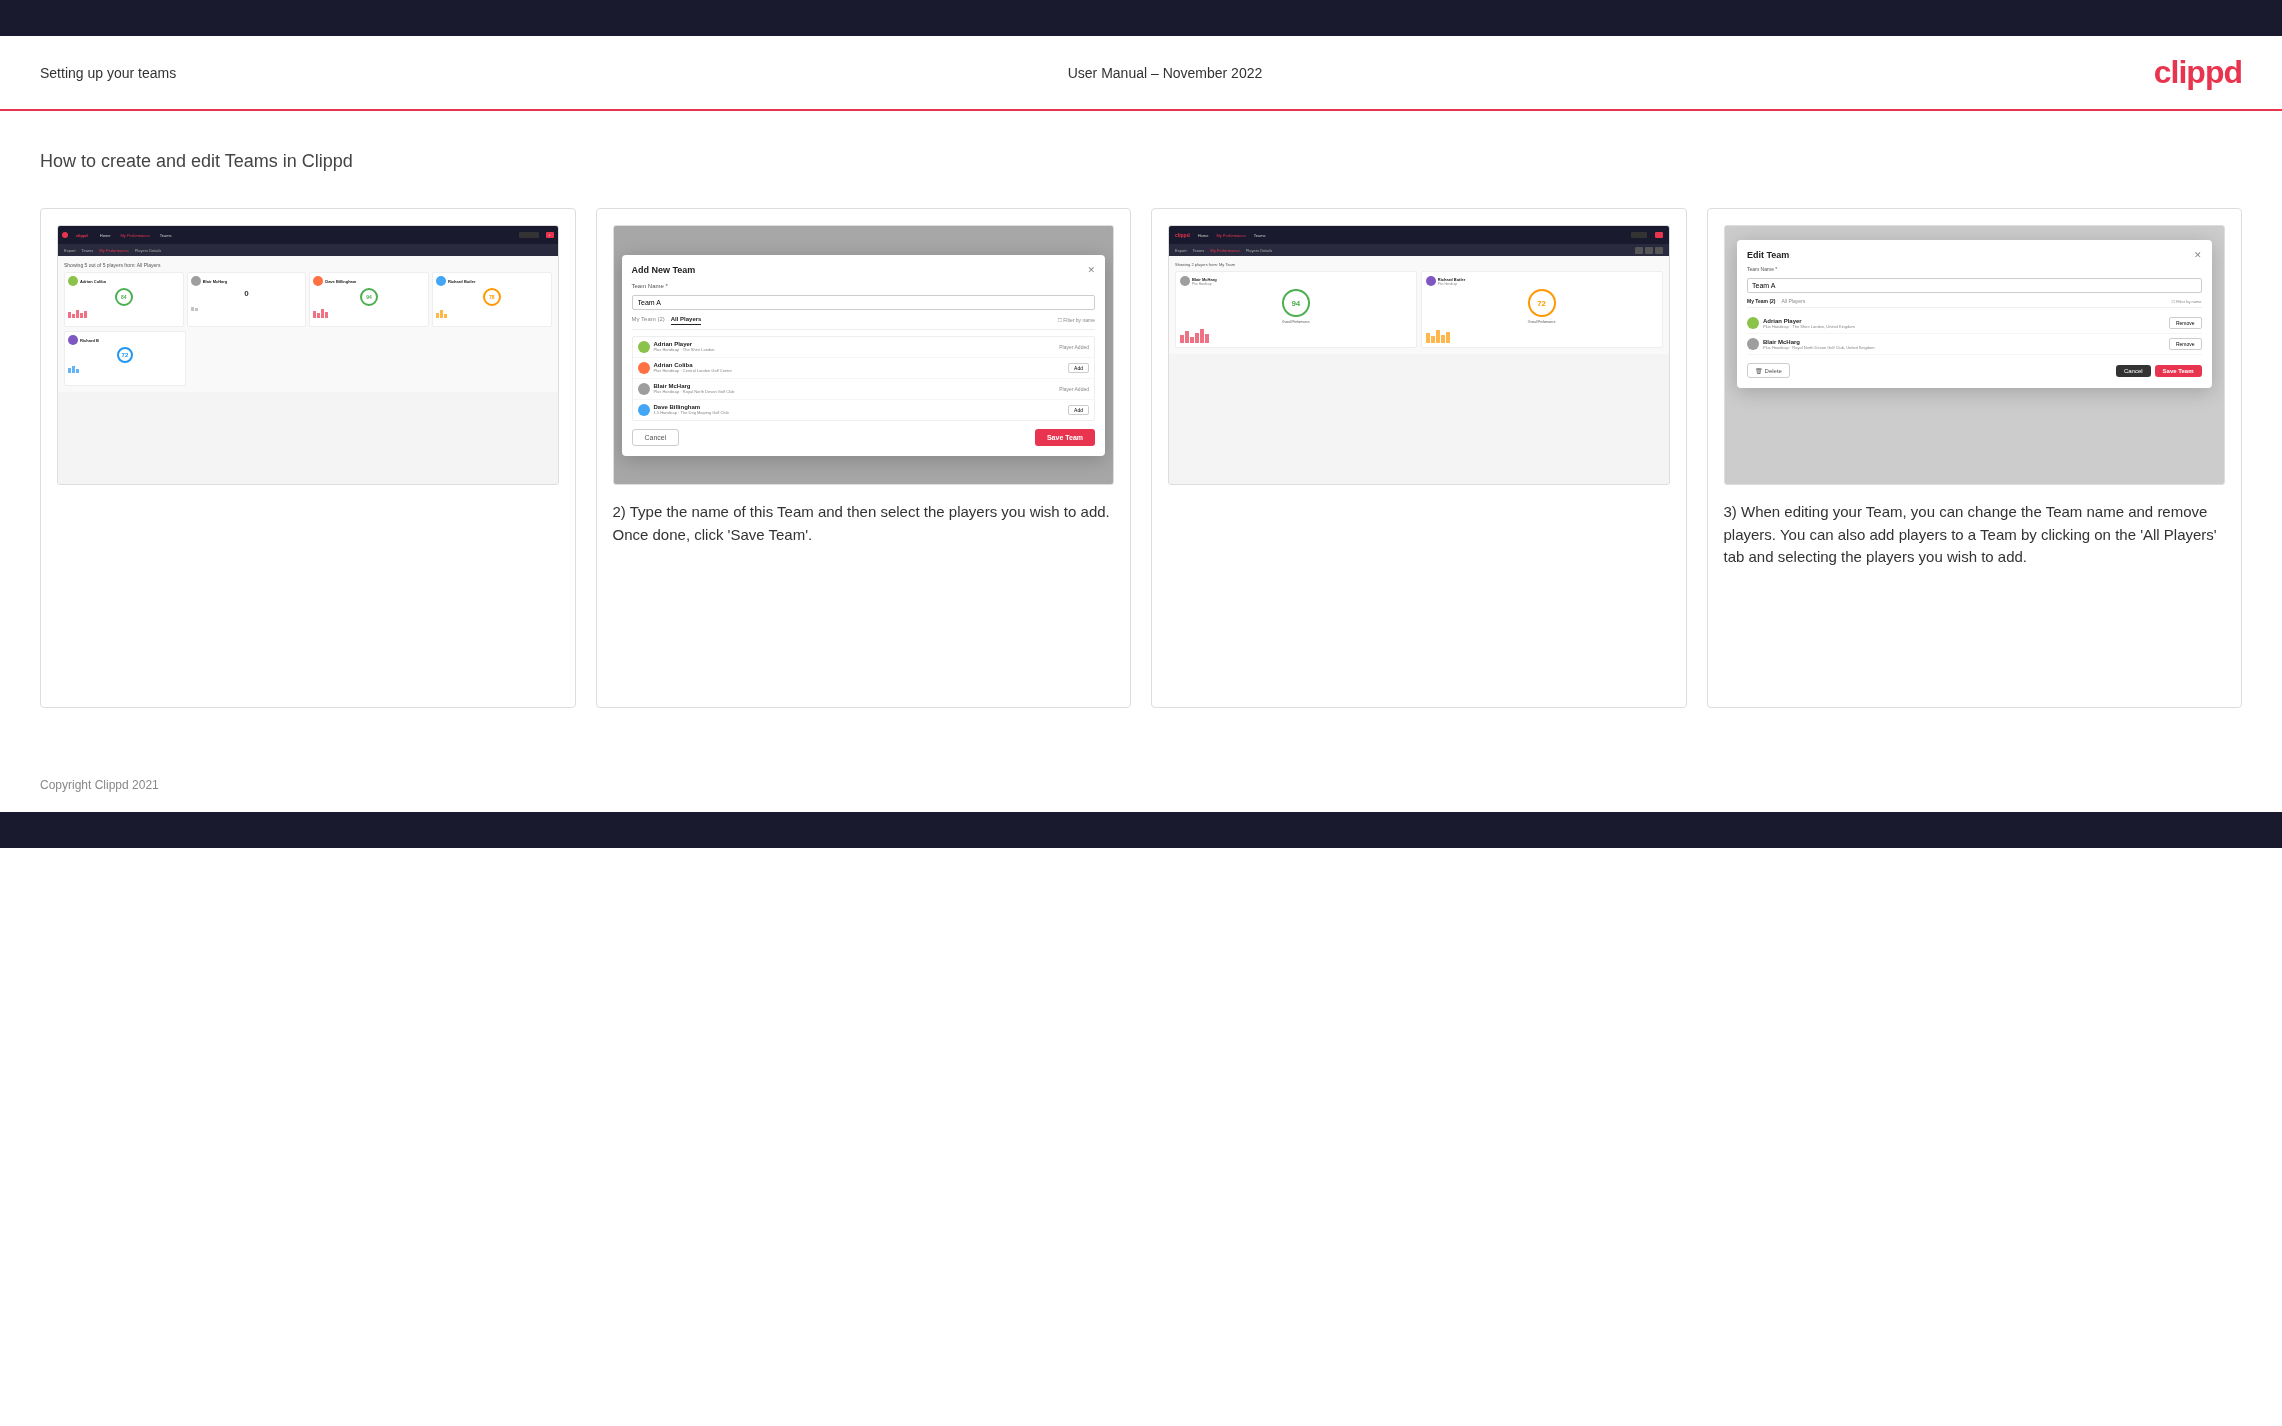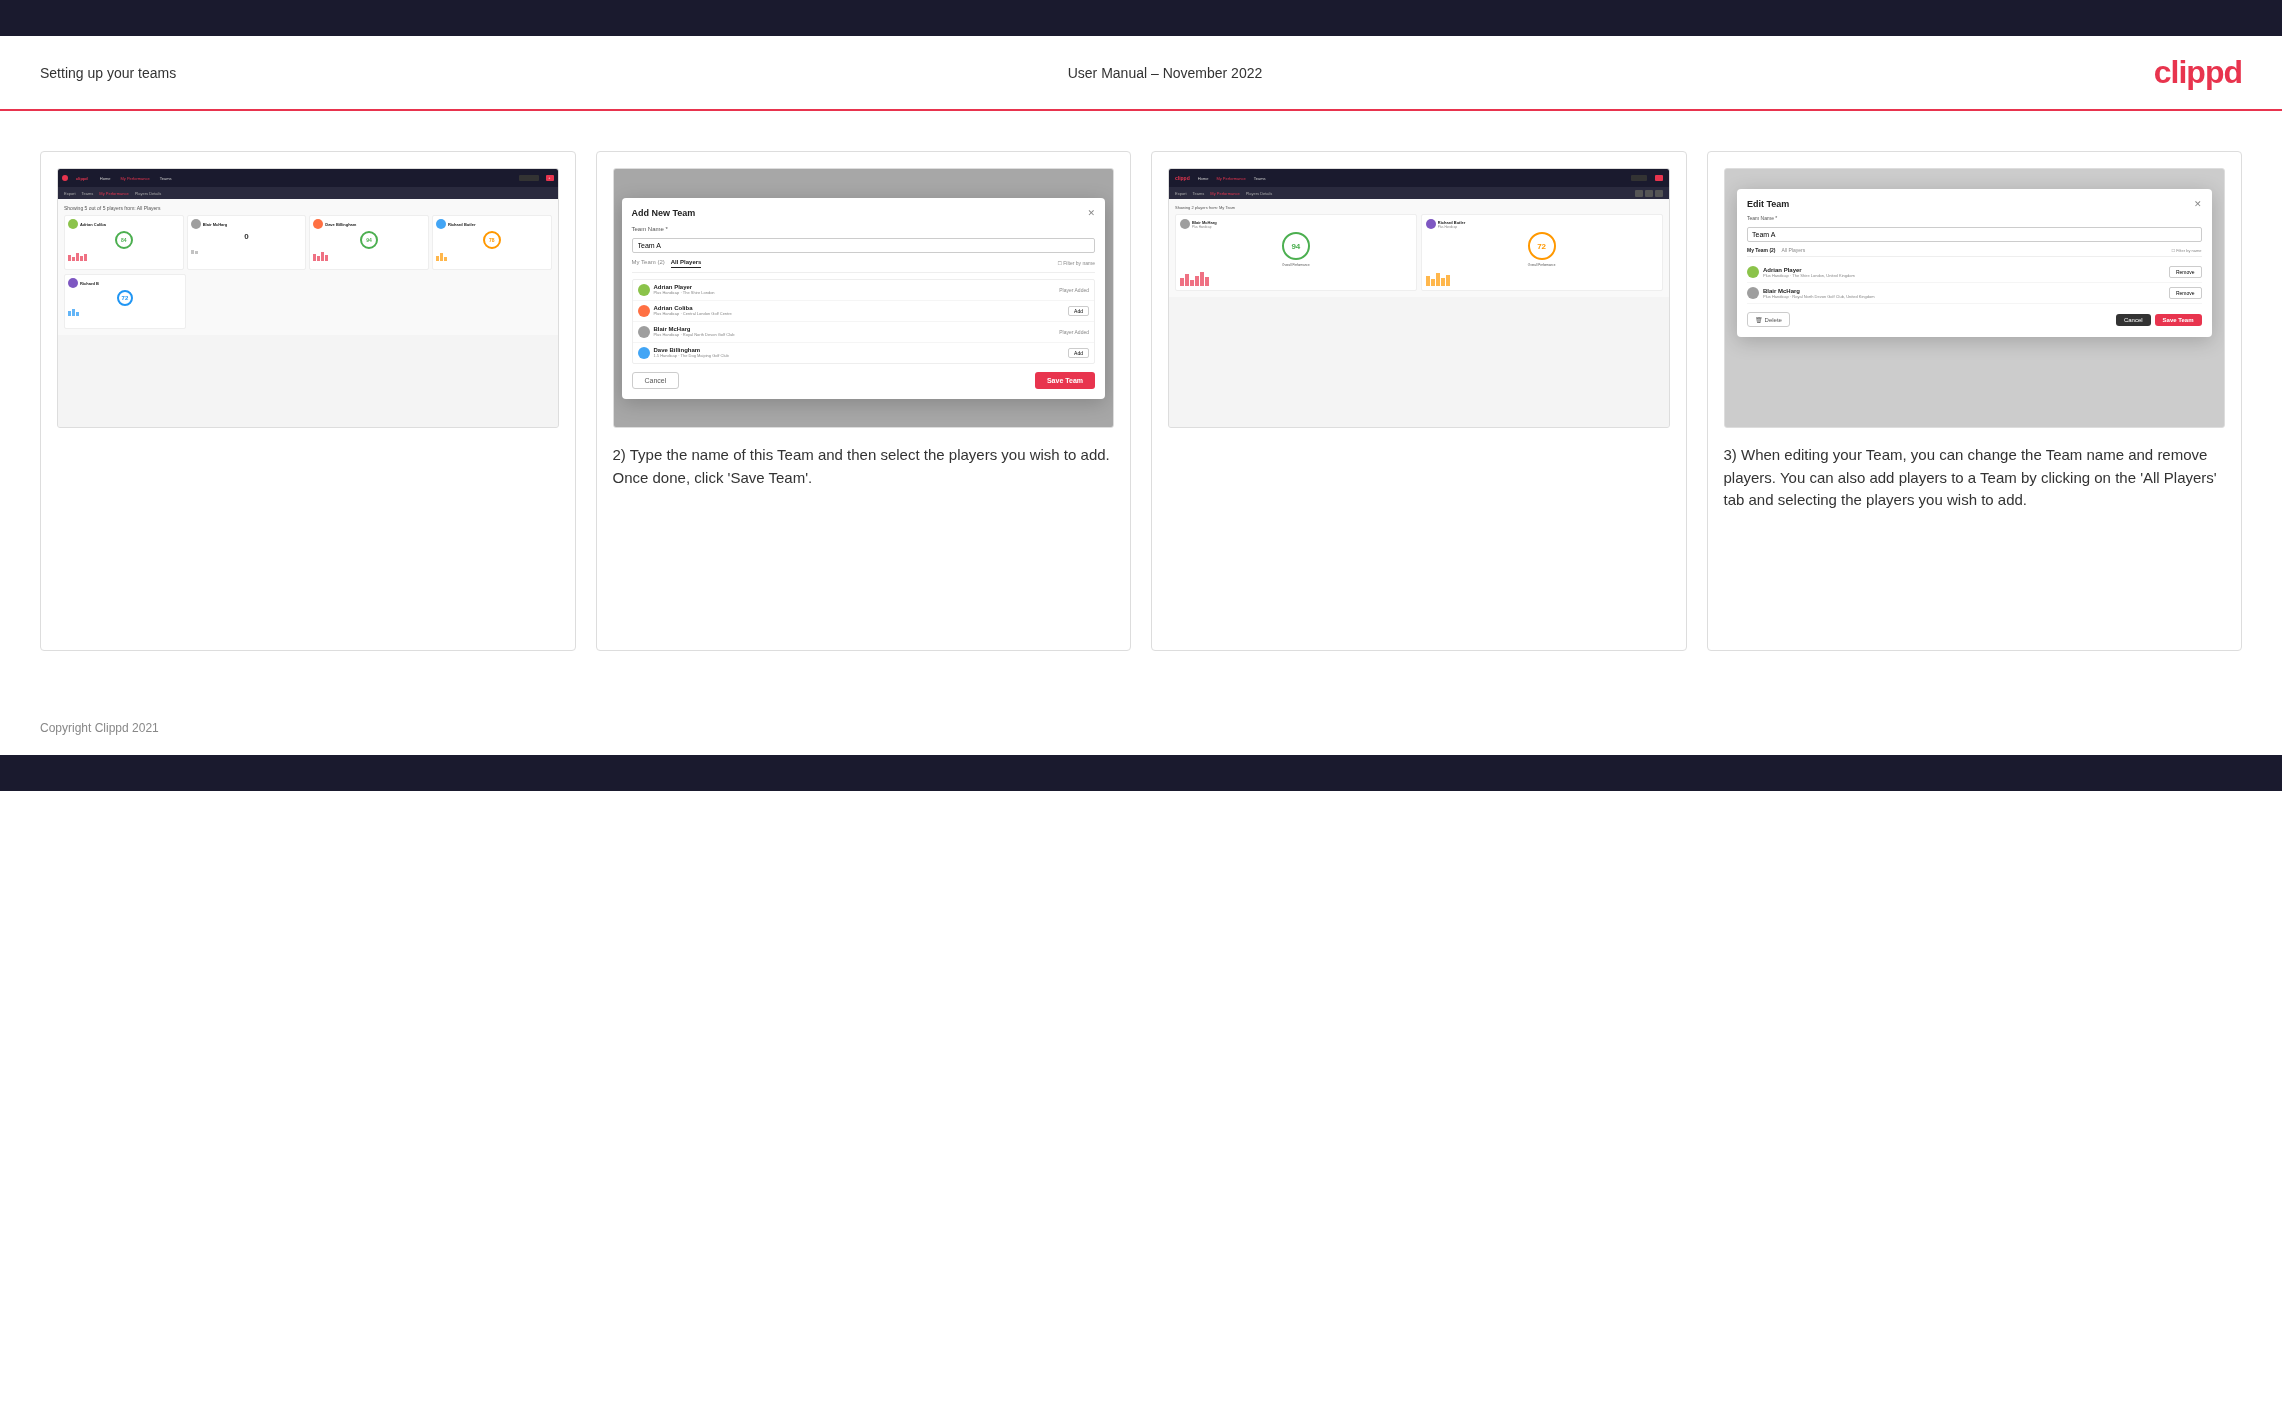--- a/index.html
+++ b/index.html
@@ -397,21 +397,21 @@
     }
 
     
     .screenshot-edit {
       background: rgba(0,0,0,0.15);
       width: 100%;
       height: 100%;
       display: flex;
       align-items: flex-start;
       justify-content: center;
-      padding-top: 20px;
+      padding-top: 14px;
     }
     .edit-modal {
       background: #fff;
       border-radius: 4px;
       width: 95%;
       padding: 10px;
       box-shadow: 0 4px 20px rgba(0,0,0,0.2);
     }
     .edit-modal-header {
       display: flex;
@@ -553,20 +553,21 @@
 
 <div class="top-bar"></div>
 
 <div class="header">
   <span class="header-left">Setting up your teams</span>
   <span class="header-center">User Manual – November 2022</span>
   <span class="logo">clippd</span>
 </div>
 
 <div class="main">
+  <p class="page-subtitle">How to create and edit Teams in Clippd</p>
 
   <div class="cards-row">
 
     <div class="card">
       <div class="card-screenshot">
         <div class="screenshot-dashboard">
           <div class="dash-topbar">
             <div class="dash-topbar-dot"></div>
             <div style="font-size:4px;color:#e8344e;font-weight:700;margin-left:4px;">clippd</div>
             <div style="font-size:4px;color:#ccc;margin-left:8px;">Home</div>

